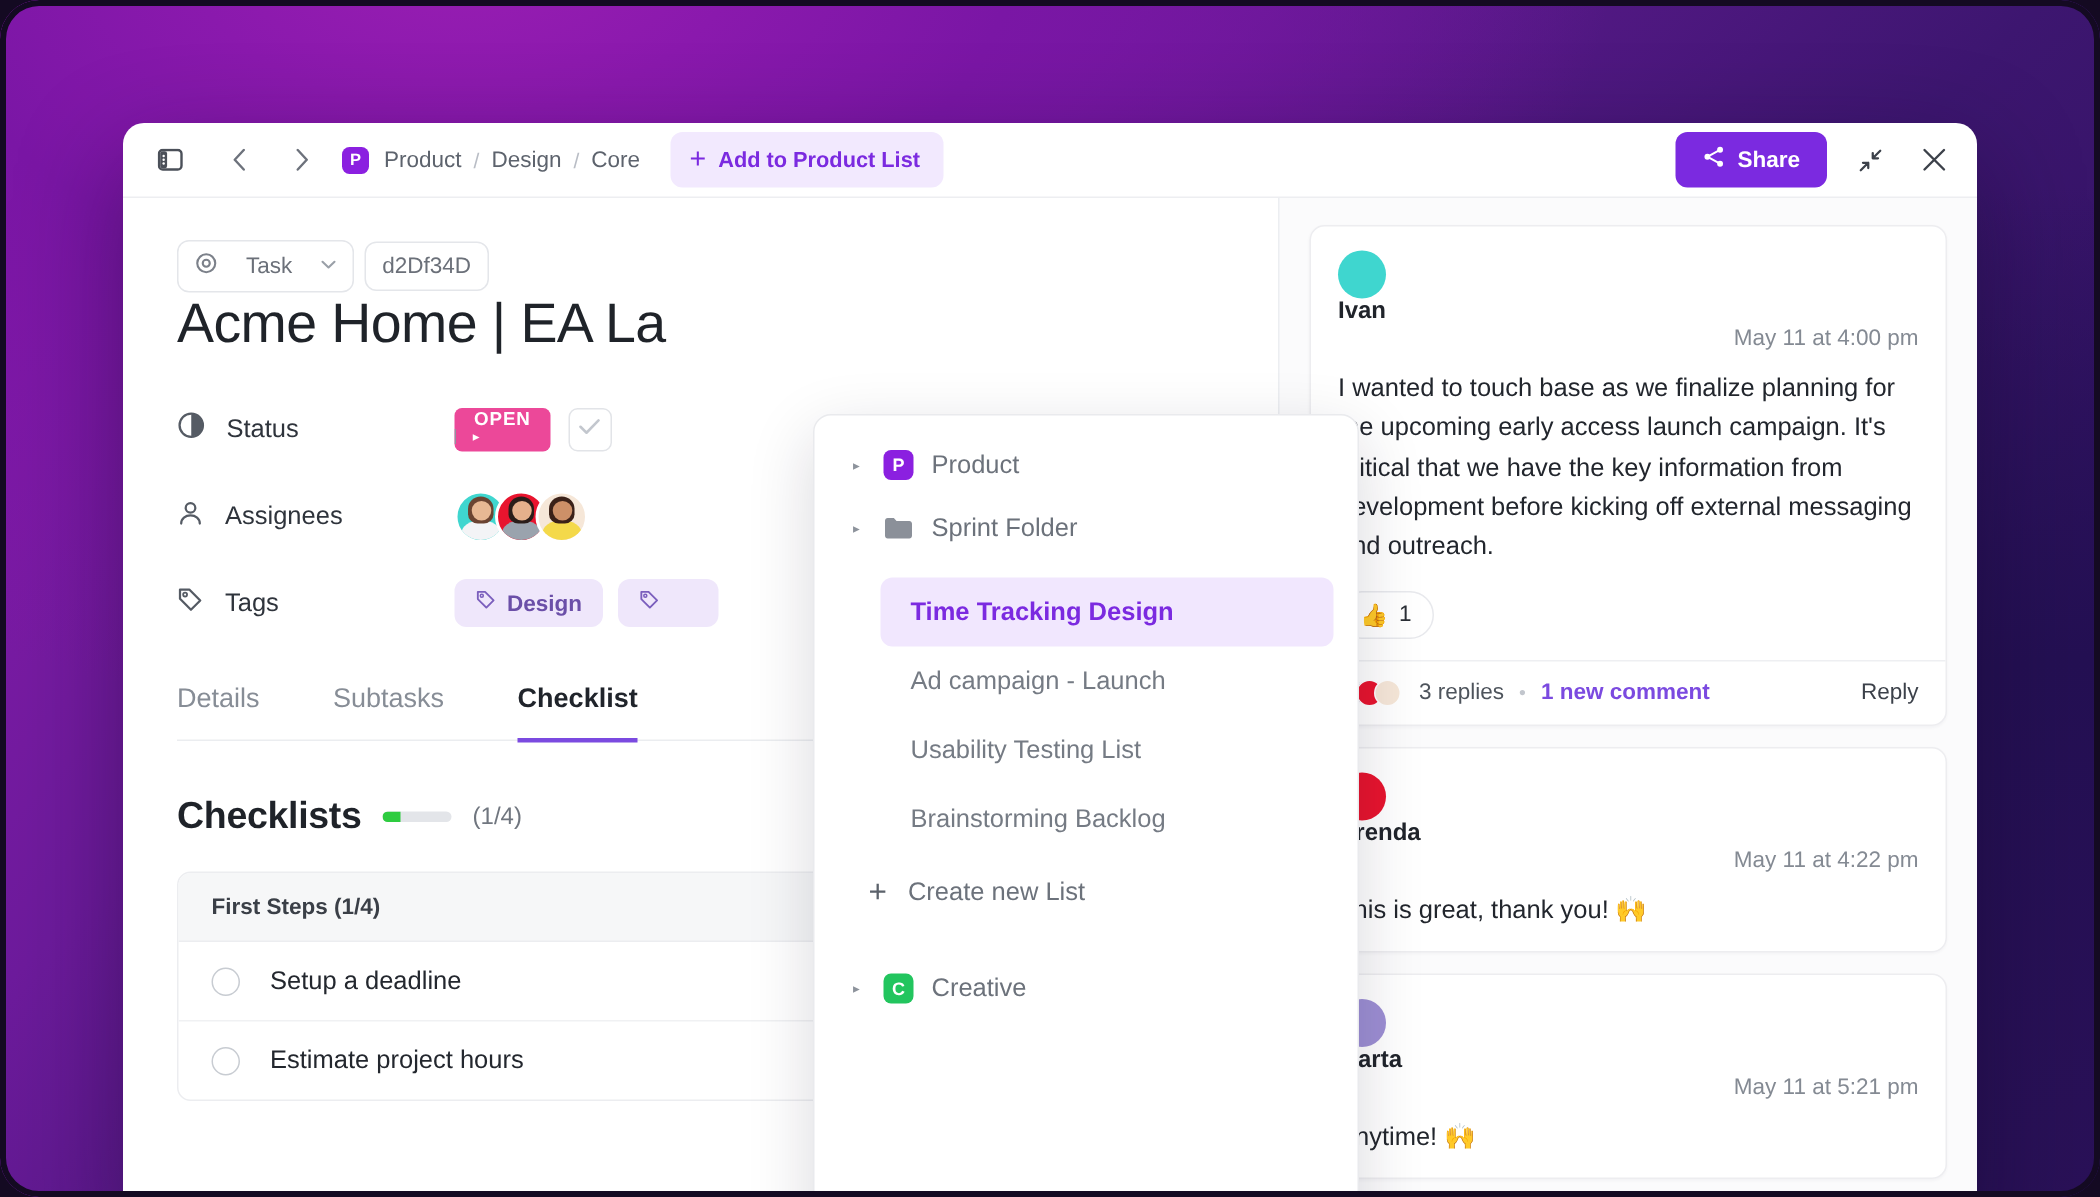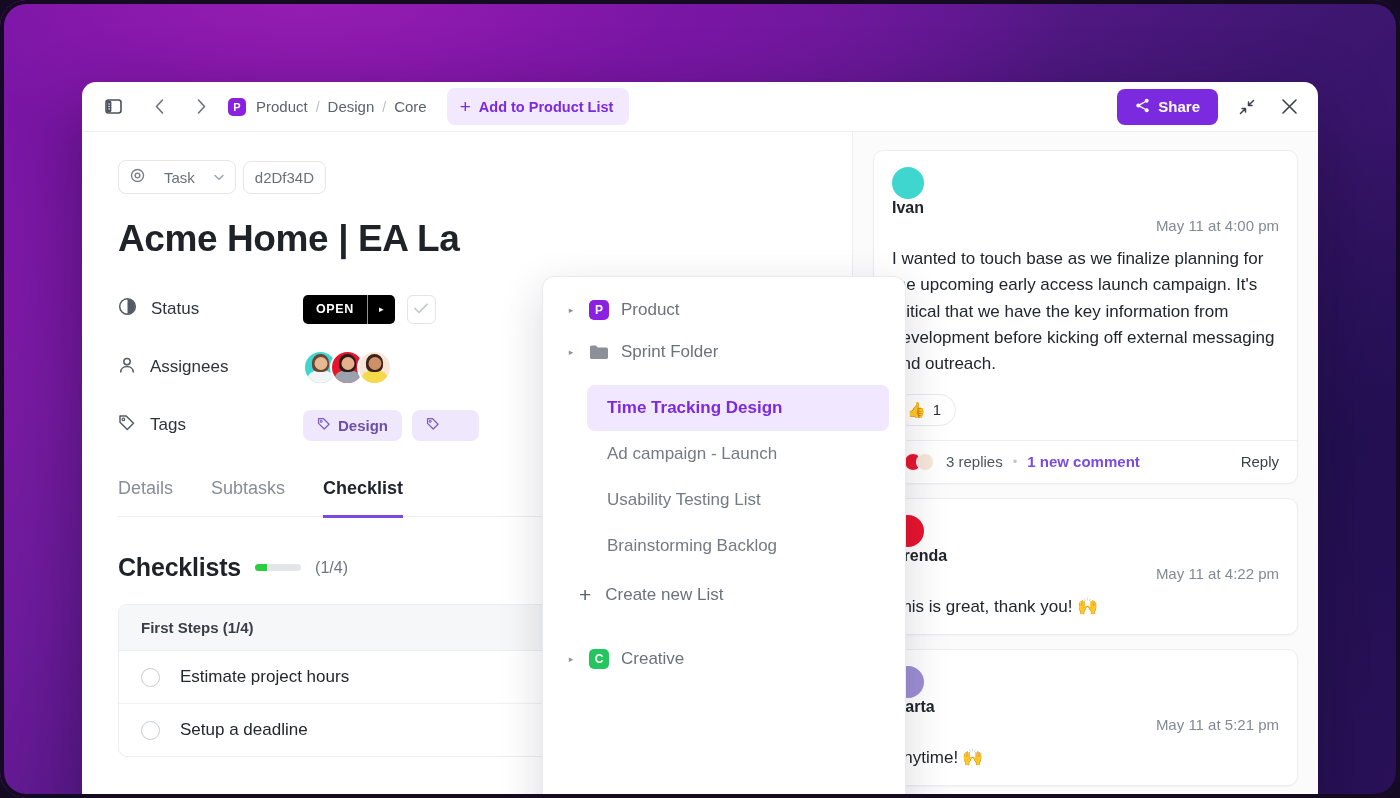--- a/index.html
+++ b/index.html
@@ -96,36 +96,35 @@
 
   
   .chiprow { display: flex; gap: 7px; align-items: center; }
   .chip {
     display: flex; align-items: center; gap: 19px;
     border: 1px solid #e4e6ea; border-radius: 8px;
     padding: 7px 11px; font-size: 15px; color: #6b7079;
   }
   .chip .caret { font-size: 10px; color: #9aa0a8; }
   .task-title {
-    margin-top: 24px;
-    font-size: 37px; font-weight: 700; color: #1f2329;
+    font-size: 37px; font-weight: 400; color: #1f2329;
     letter-spacing: -.4px; white-space: nowrap;
   }
 
   .meta { margin-top: 20px; }
   .metarow { display: flex; align-items: center; height: 58px; }
   .metalabel {
     display: flex; align-items: center; gap: 14px;
     width: 185px; font-size: 17px; color: #2f343c;
   }
   .metalabel svg { color: #555b64; flex: none; }
 
   .status-pill {
     display: flex; align-items: stretch;
-    background: #000000; border-radius: 5px; overflow: hidden; height: 29px;
+    background: #ec4899; border-radius: 5px; overflow: hidden; height: 29px; flex-direction: column;
   }
   .status-pill .txt {
     color: #fff; font-size: 12.5px; font-weight: 700; letter-spacing: .6px;
     padding: 0 13px; display: flex; align-items: center;
   }
   .status-pill .arw {
     border-left: 1px solid #8f959f; width: 28px;
     display: flex; align-items: center; justify-content: center;
     color: #fff; font-size: 9px;
   }
@@ -162,21 +161,21 @@
   .tags { display: flex; gap: 10px; }
   .tag {
     display: flex; align-items: center; gap: 7px;
     background: #efe7fb; color: #6b4fa8;
     font-size: 15px; font-weight: 700;
     border-radius: 8px; padding: 7px 14px; white-space: nowrap;
   }
 
   
   .tabs {
-    display: flex; gap: 38px; margin-top: 24px;
+    display: flex; gap: 49px; margin-top: 24px;
     border-bottom: 1px solid #ebedf0; width: 666px;
   }
   .tab {
     font-size: 18px; color: #878d96; padding-bottom: 16px;
     border-bottom: 3px solid transparent; margin-bottom: -2px;
   }
   .tab.active { color: #20242b; font-weight: 700; border-bottom-color: #7b4ae0; }
 
   .checklists-head {
     display: flex; align-items: center; gap: 14px; margin-top: 36px;
@@ -489,25 +488,25 @@
               <i id="progress-fill" style="width: 25%; background: rgb(46, 204, 64);"></i>
             </span>
           <span class="frac">(1/4)</span>
         </div>
 
         <div class="clist">
           <div class="clist-head">First Steps (1/4)</div>
           <div id="checklist-items">
               <div class="citem">
                 <span class="cbox"></span>
-                <span>Estimate project hours</span>
+                <span>Setup a deadline</span>
               </div>
               <div class="citem">
                 <span class="cbox"></span>
-                <span>Setup a deadline</span>
+                <span>Estimate project hours</span>
               </div>
             </div>
         </div>
 
         <div class="dropdown">
 
           <div class="dd-body">
             <div class="dd-row">
               <span class="tri">▸</span>
               <span class="sq" style="background:#8b20e0">P</span>

